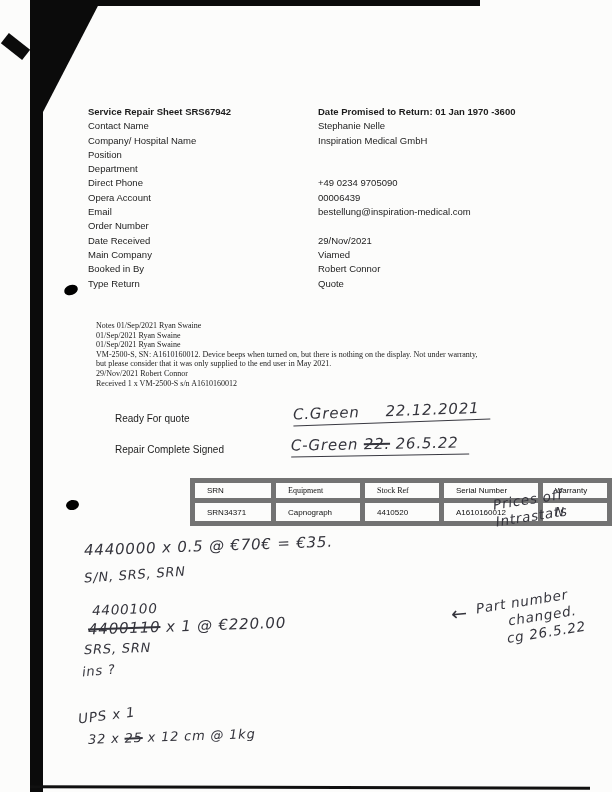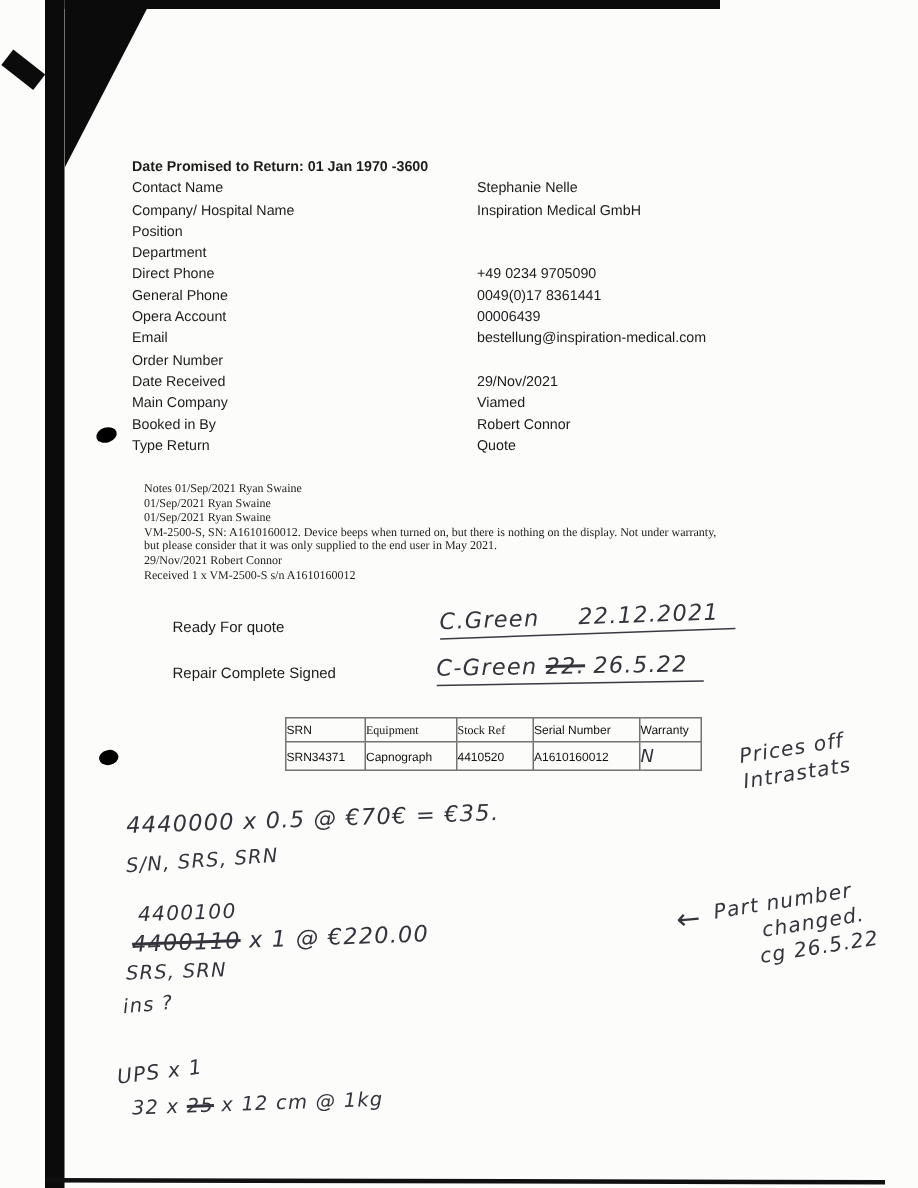--- a/index.html
+++ b/index.html
@@ -20,21 +20,21 @@
   
   .form{position:absolute;left:88px;top:106px;width:500px;font-size:9.5px;}
   .frow{display:flex;height:14.3px;align-items:flex-start;}
   .flabel{width:230px;flex:none;}
   .title-row span{font-weight:bold;}
   .notes{position:absolute;left:96px;top:321px;font-size:8px;line-height:9.6px;color:#222;white-space:nowrap;font-family:Liberation Serif, serif;}
   .ready-label{position:absolute;left:115px;top:413px;font-size:10px;}
   .repair-label{position:absolute;left:115px;top:444px;font-size:10px;}
   
   .parts-table{position:absolute;left:190px;top:478px;border-collapse:collapse;font-size:8px;color:#111;}
-  .parts-table th,.parts-table td{border:1px solid #737373;padding:2px 0;text-align:left;font-weight:normal;height:11px;vertical-align:middle;}
+  .parts-table th,.parts-table td{border:5px solid #737373;padding:2px 12px;text-align:left;font-weight:normal;height:11px;vertical-align:middle;}
   .col-srn{width:52px;} .col-eq{width:60px;font-family:Liberation Serif, serif;} .col-stock{width:50px;font-family:Liberation Serif, serif;} .col-serial{width:70px;} .col-warr{width:40px;}
   
   .hw{position:absolute;font-family:"DejaVu Sans",sans-serif;font-style:italic;
       color:#34343c;letter-spacing:0.8px;white-space:nowrap;}
   .struck{text-decoration:line-through;text-decoration-thickness:2px;}
   .sig-ready{left:293px;top:402px;font-size:15px;transform:rotate(-2deg);
     border-bottom:1.5px solid #3a3a42;padding:0 10px 2px 0;}
   .sig-ready .gap{display:inline-block;width:26px;}
   .sig-repair{left:291px;top:435px;font-size:15px;transform:rotate(-1deg);
     border-bottom:1.5px solid #3a3a42;padding:0 10px 2px 0;}
@@ -60,20 +60,21 @@
   <div class="left-bar"></div>
   <div class="corner-tri"></div>
   <div class="top-strip"></div>
   <div class="corner-mark"></div>
   <div class="bottom-strip"></div>
   <div class="hole hole1"></div>
   <div class="hole hole2"></div>
 
   <div class="form">
     <div class="frow title-row">
+      <span class="flabel">Service Repair Sheet SRS67942</span>
       <span class="fvalue">Date Promised to Return: 01 Jan 1970 -3600</span>
     </div>
     <div class="frow">
         <span class="flabel">Contact Name</span>
         <span class="fvalue">Stephanie Nelle</span>
       </div>
     <div class="frow">
         <span class="flabel">Company/ Hospital Name</span>
         <span class="fvalue">Inspiration Medical GmbH</span>
       </div>
@@ -81,24 +82,20 @@
         <span class="flabel">Position</span>
         <span class="fvalue"></span>
       </div>
     <div class="frow">
         <span class="flabel">Department</span>
         <span class="fvalue"></span>
       </div>
     <div class="frow">
         <span class="flabel">Direct Phone</span>
         <span class="fvalue">+49 0234 9705090</span>
-      </div>
-    <div class="frow">
-        <span class="flabel">General Phone</span>
-        <span class="fvalue">0049(0)17 8361441</span>
       </div>
     <div class="frow">
         <span class="flabel">Opera Account</span>
         <span class="fvalue">00006439</span>
       </div>
     <div class="frow">
         <span class="flabel">Email</span>
         <span class="fvalue">bestellung@inspiration-medical.com</span>
       </div>
     <div class="frow">

